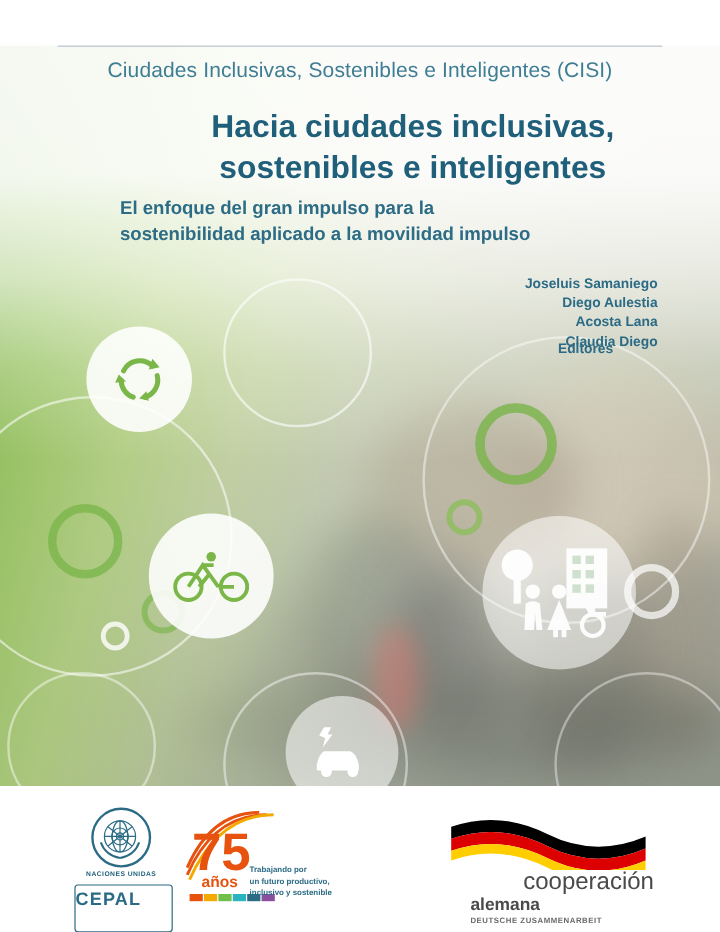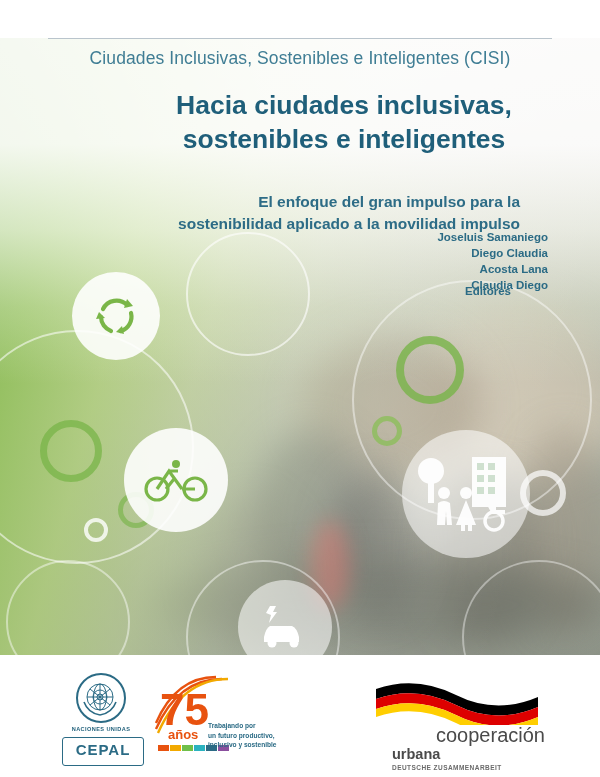--- a/index.html
+++ b/index.html
@@ -128,26 +128,25 @@
     color: #1f5f7a;
     font-size: 26.5px;
     font-weight: bold;
     line-height: 1.3;
     padding-left: 44px;
   }
   .subtitle {
     position: absolute;
     left: 100px; top: 163px;
     width: 420px;
-    text-align: right;
+    text-align: left;
     color: #2d6c86;
     font-size: 15.5px;
     font-weight: bold;
     line-height: 1.45;
-    margin-top: 28px;
   }
 
   .authors {
     position: absolute;
     right: 52px; top: 230px;
     text-align: right;
     color: #2b6b85;
     font-size: 11.5px;
     line-height: 1.38;
     font-weight: bold;
@@ -186,24 +185,23 @@
     margin-top: 3px;
     font-size: 5.6px;
     letter-spacing: 0.4px;
     color: #1f5f7a;
     font-weight: bold;
   }
   .cepal {
     position: absolute;
     left: 62px; top: 82px;
     width: 80px;
-    text-align: center;
     border: 1.6px solid #2b6b85;
     border-radius: 3px;
-    padding: 3px 0 7px;
+    padding: 3px 0 18px;
     font-size: 15px;
     font-weight: bold;
     color: #2b6b85;
     letter-spacing: 1px;
   }
   .anniv {
     position: absolute;
     left: 150px; top: 8px;
     width: 150px;
     height: 90px;
@@ -363,21 +361,21 @@
     <div>sostenibles e inteligentes</div>
   </div>
 
   <div class="subtitle">
     <div>El enfoque del gran impulso para la</div>
     <div>sostenibilidad aplicado a la movilidad impulso</div>
   </div>
 
   <div class="authors">
     <div>Joseluis Samaniego</div>
-    <div>Diego Claudia</div>
+    <div>Diego Aulestia</div>
     <div>Acosta Lana</div>
     <div>Claudia Diego</div>
   </div>
   <div class="editors-label">Editores</div>
 
   <div class="bottom-white"></div>
   <div class="footer">
 
     <div class="un-logo">
       <div class="un-emblem">
@@ -432,18 +430,18 @@
 
     <div class="giz">
       <svg width="170" height="46" viewBox="0 0 170 46">
         <path d="M4 10 q40 -14 80 6 q40 20 82 2 v10 q-42 18 -82 -2 q-40 -20 -80 -6 z" fill="#000000"></path>
         <path d="M4 20 q40 -14 80 6 q40 20 82 2 v10 q-42 18 -82 -2 q-40 -20 -80 -6 z" fill="#dd0000"></path>
         <path d="M4 30 q40 -14 80 6 q40 20 82 2 v8 q-42 18 -82 -2 q-40 -20 -80 -6 z" fill="#ffce00"></path>
       </svg>
     </div>
     <div class="giz-text">
       <div class="giz-coop">cooperación</div>
-      <div class="giz-alemana">urbana</div>
+      <div class="giz-alemana">alemana</div>
       <div class="giz-sub">DEUTSCHE ZUSAMMENARBEIT</div>
     </div>
 
   </div>
 </div>
 
 </body></html>

